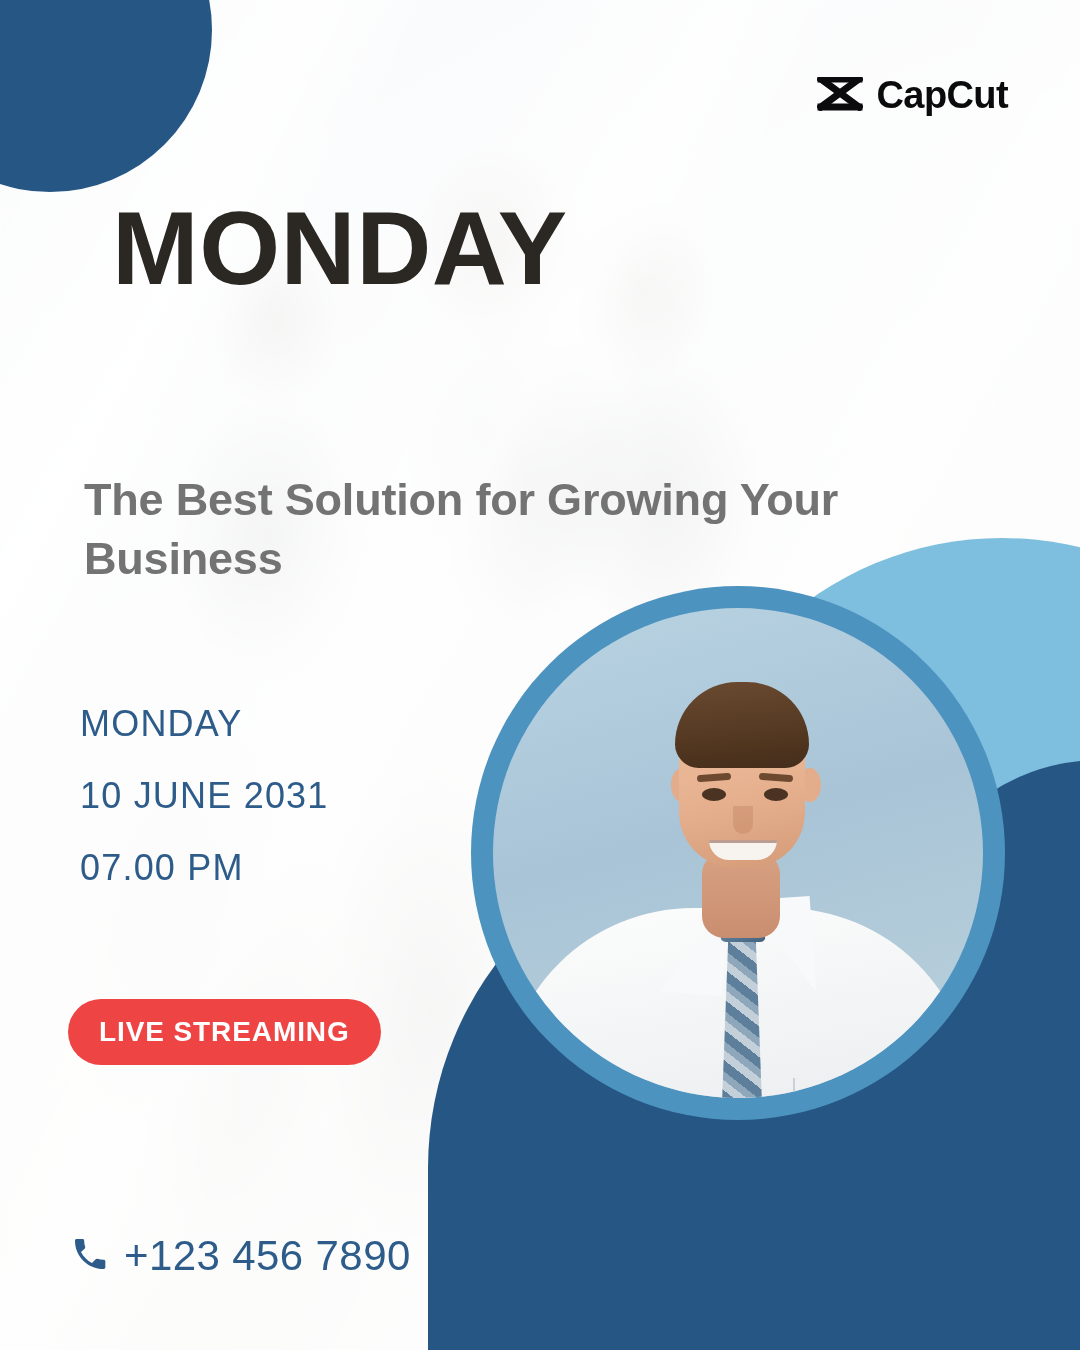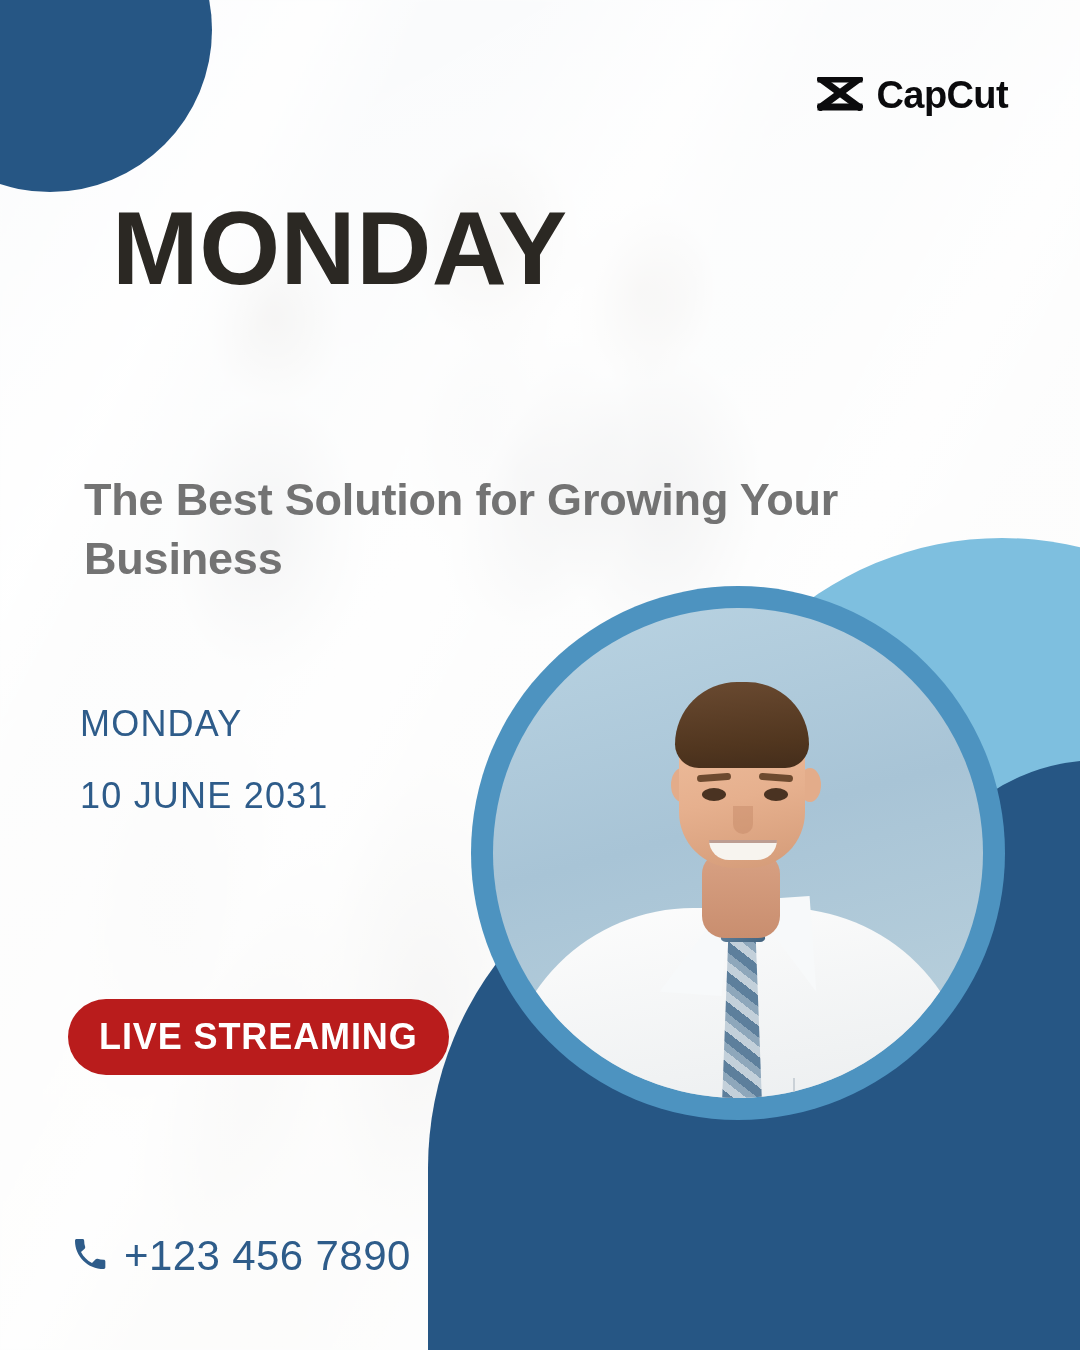--- a/index.html
+++ b/index.html
@@ -280,23 +280,23 @@
     letter-spacing: 1.2px;
     line-height: 1.0;
   }
   .datetime div { margin-bottom: 36px; }
 
   .badge {
     position: absolute;
     left: 68px;
     top: 999px;
     padding: 17px 31px;
-    background: #b91c1c;
+    background: #ef4444;
     color: #ffffff;
-    font-size: 36px;
+    font-size: 28px;
     font-weight: 700;
     letter-spacing: 0.9px;
     border-radius: 40px;
   }
 
   .phone {
     position: absolute;
     left: 70px;
     top: 1232px;
     display: flex;
@@ -377,20 +377,21 @@
 
   <div class="title">
     <span class="ln2">MONDAY</span>
   </div>
 
   <div class="subtitle">The Best Solution for Growing Your Business</div>
 
   <div class="datetime">
     <div>MONDAY</div>
     <div>10 JUNE 2031</div>
+    <div>07.00 PM</div>
   </div>
 
   <div class="badge">LIVE STREAMING</div>
 
   <div class="phone">
     <span>
       <svg width="40" height="40" viewBox="0 0 24 24" aria-hidden="true">
         <path fill="#2e5c8a" d="M6.6 10.8c1.5 2.9 3.7 5.1 6.6 6.6l2.2-2.2c.3-.3.7-.4 1.1-.3 1.2.4 2.4.6 3.7.6.6 0 1 .4 1 1V20c0 .6-.4 1-1 1C10.6 21 3 13.4 3 4c0-.6.4-1 1-1h3.5c.6 0 1 .4 1 1 0 1.3.2 2.5.6 3.7.1.4 0 .8-.3 1.1l-2.2 2z"></path>
       </svg>
     </span>

